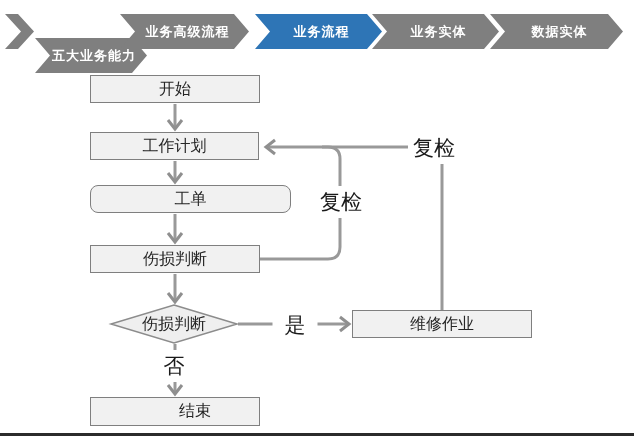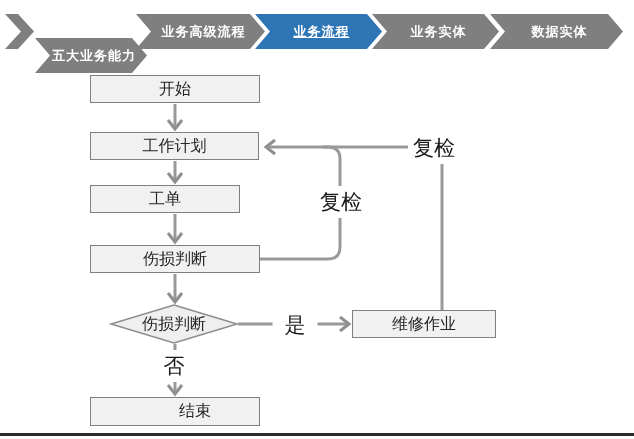--- a/index.html
+++ b/index.html
@@ -17,38 +17,38 @@
     padding-left:6px;box-sizing:border-box;
     user-select:none;
   }
   .nav-item.active{background:var(--nav_active,#2E75B6);}
   .nav-tail{
     position:absolute;top:14px;left:5px;width:29px;height:35px;
     background:var(--nav_gray,#7F7F7F);
     clip-path:polygon(0 0, 13px 0, 100% 50%, 13px 100%, 0 100%, 16px 50%);
   }
   .ni1{left:35px;width:112px;margin-top:24px;}
-  .ni2{left:136px;width:129px;}
-  .ni3{left:255px;width:127px;text-decoration:underline;}
+  .ni2{left:120px;width:129px;}
+  .ni3{left:255px;width:127px;}
   .ni4{left:372px;width:127px;}
   .ni5{left:490px;width:133px;}
   
   .node{
     position:absolute;box-sizing:border-box;
     background:var(--node_fill,#F1F1F1);
     border:1.5px solid var(--node_border,#7F7F7F);
     display:flex;align-items:center;justify-content:center;
     font-size:16px;color:var(--node_text,#262626);
   }
   .n-start  {left:90px;top:75px;width:170px;height:28px;text-align:center;}
   .n-plan   {left:90px;top:132px;width:169px;height:28px;}
-  .n-order  {left:90px;top:185px;width:150px;height:28px;}
+  .n-order  {left:90px;top:185px;width:201px;height:28px;border-radius:8px;}
   .n-inspect{left:90px;top:245px;width:170px;height:28px;}
   .n-end    {left:90px;top:397px;width:170px;height:29px;padding-left:40px;}
-  .n-repair {left:352px;top:310px;width:144px;height:28px;}
+  .n-repair {left:352px;top:310px;width:180px;height:28px;}
   .diamond-label{
     position:absolute;left:174px;top:324px;transform:translate(-50%,-50%);
     font-size:16px;color:var(--node_text,#262626);white-space:nowrap;
   }
   
   .elabel{
     position:absolute;transform:translate(-50%,-50%);
     background:#fff;padding:2px 5px;font-size:21px;
     color:var(--label_text,#1A1A1A);white-space:nowrap;
   }

